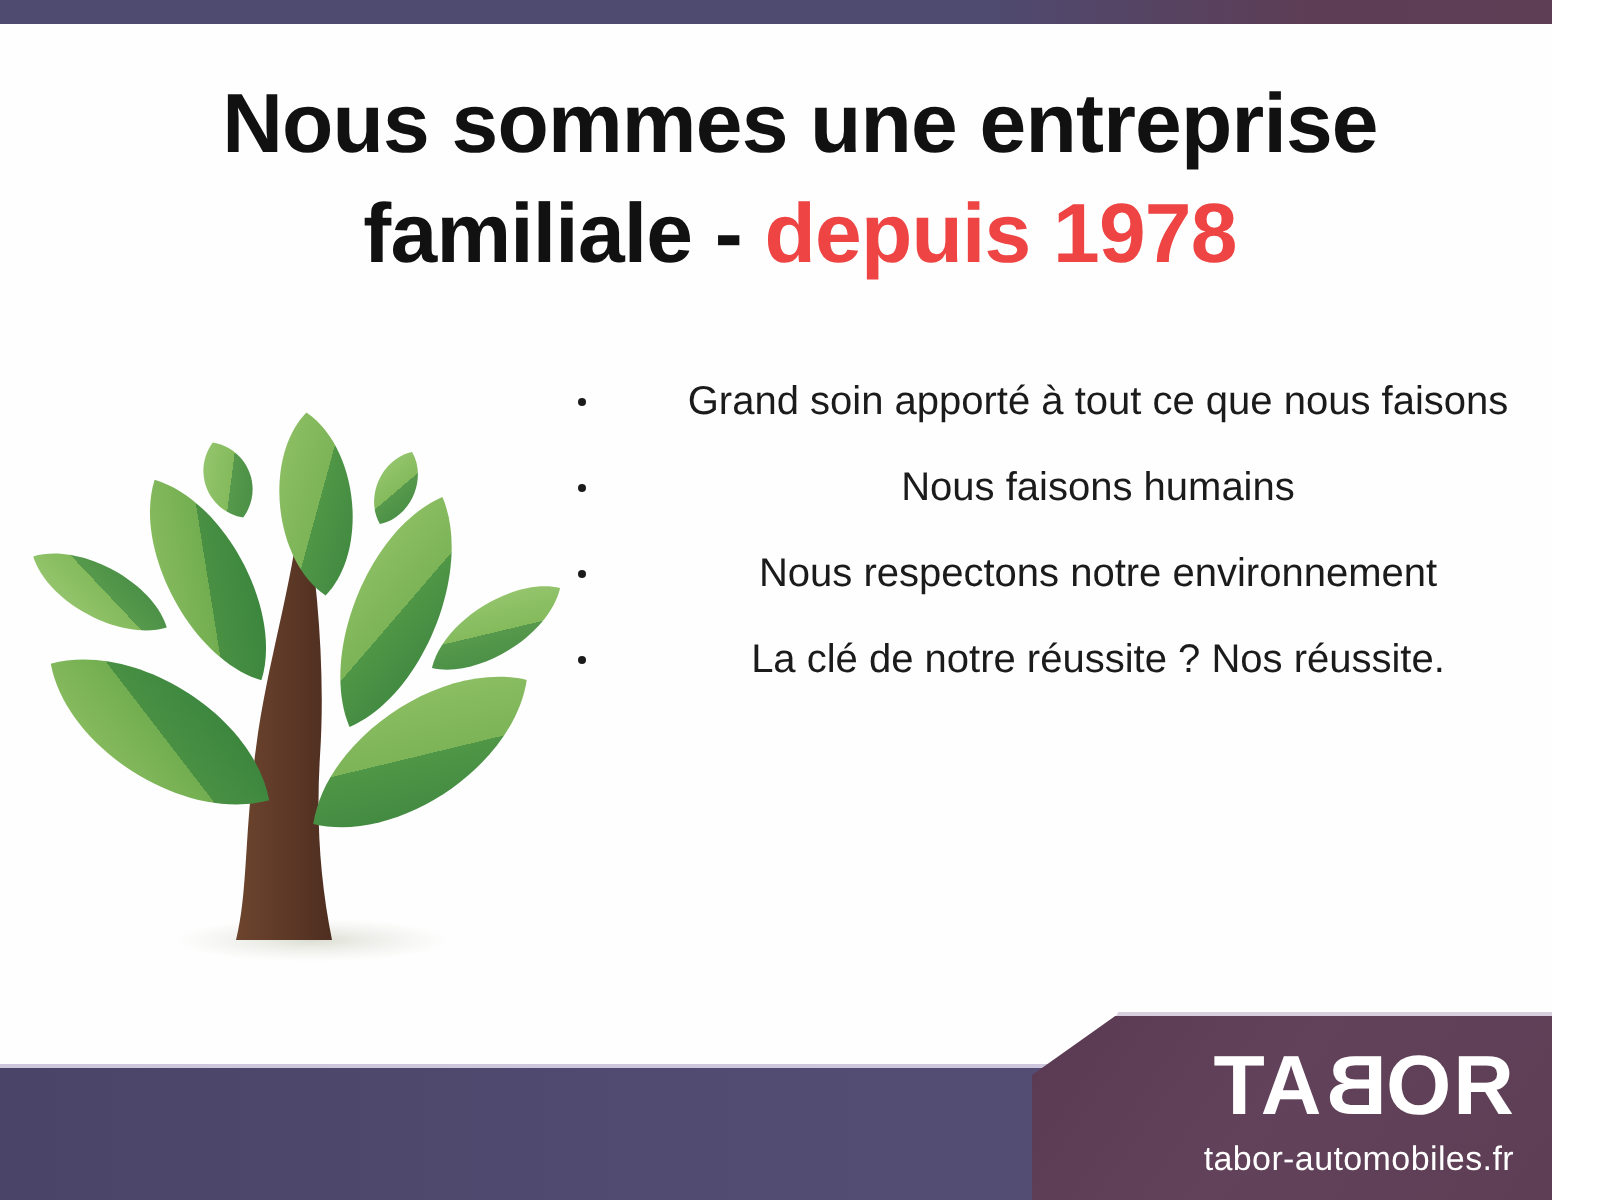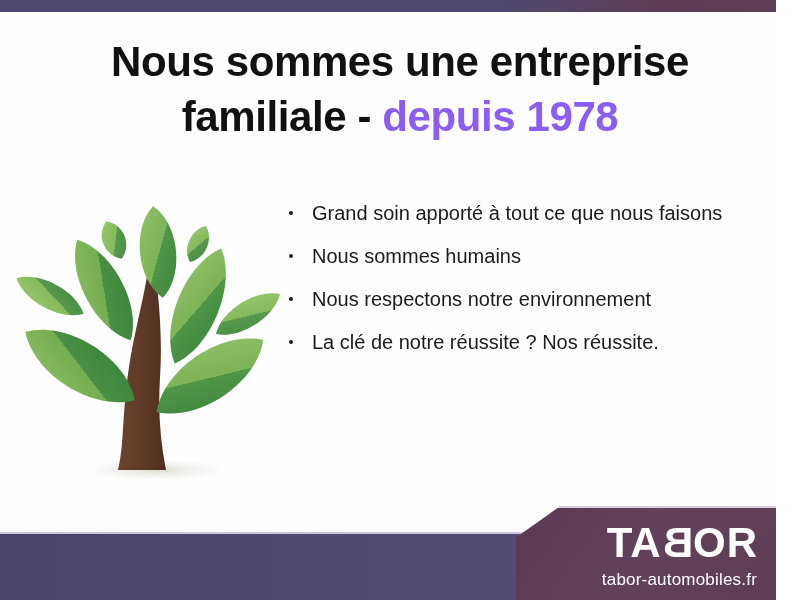--- a/index.html
+++ b/index.html
@@ -87,31 +87,32 @@
     left: 0; top: 34px;
     width: 800px;
     text-align: center;
     font-size: 42px;
     font-weight: bold;
     line-height: 1.32;
     color: #111111;
     letter-spacing: -0.4px;
   }
   .headline .accent {
-    color: #8b5cf6;
+    color: #ef4444;
   }
 
   
   .bullets {
     position: absolute;
-    left: 286px; top: 202px;
+    left: 286px; top: 190px;
     width: 500px;
     margin: 0;
     padding: 0;
     list-style: none;
+    text-align: center;
   }
   .bullets li {
     position: relative;
     padding-left: 26px;
     margin: 0 0 20px 0;
     font-size: 20px;
     line-height: 1.15;
     color: #1b1b1b;
     white-space: nowrap;
   }
@@ -200,21 +201,21 @@
     </g>
   </svg>
 
   <ul class="bullets">
     <li>
       <span class="bullet-dot"></span>
       <span>Grand soin apporté à tout ce que nous faisons</span>
     </li>
     <li>
       <span class="bullet-dot"></span>
-      <span>Nous sommes humains</span>
+      <span>Nous faisons humains</span>
     </li>
     <li>
       <span class="bullet-dot"></span>
       <span>Nous respectons notre environnement</span>
     </li>
     <li>
       <span class="bullet-dot"></span>
       <span>La clé de notre réussite ? Nos réussite.</span>
     </li>
   </ul>

